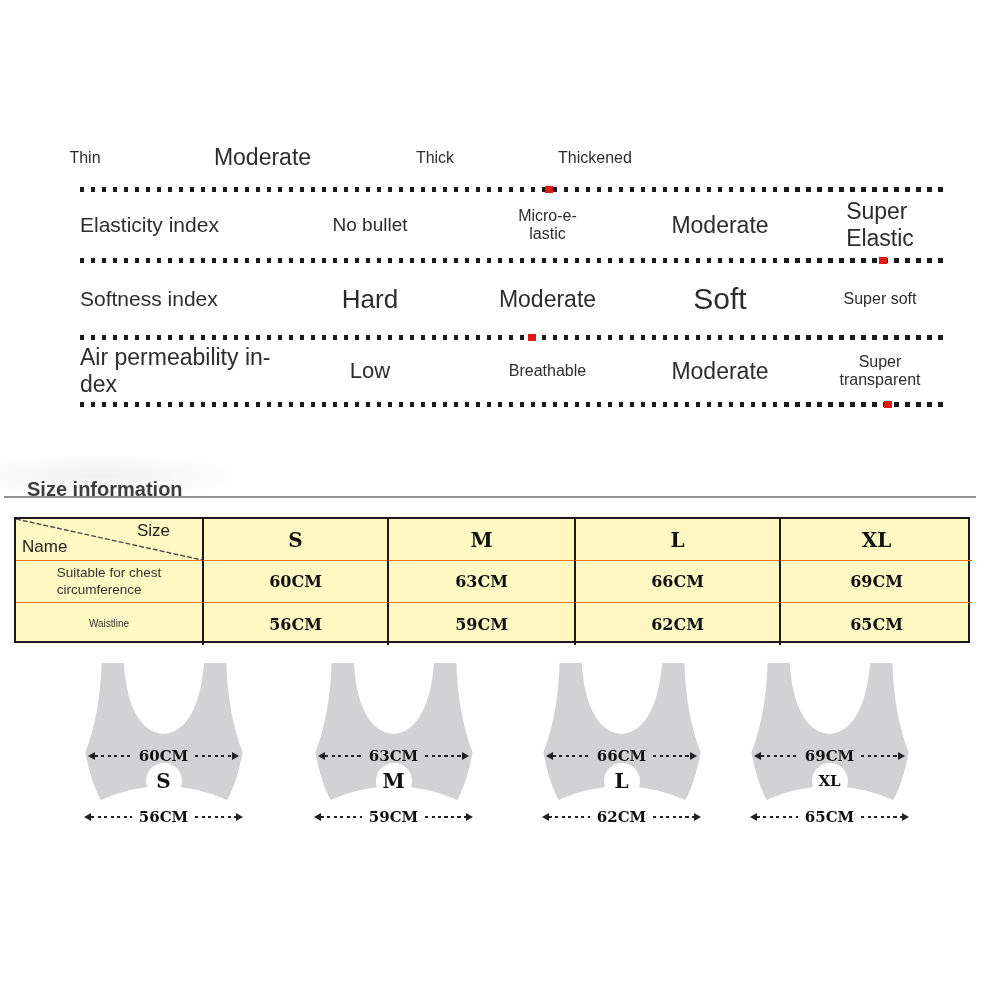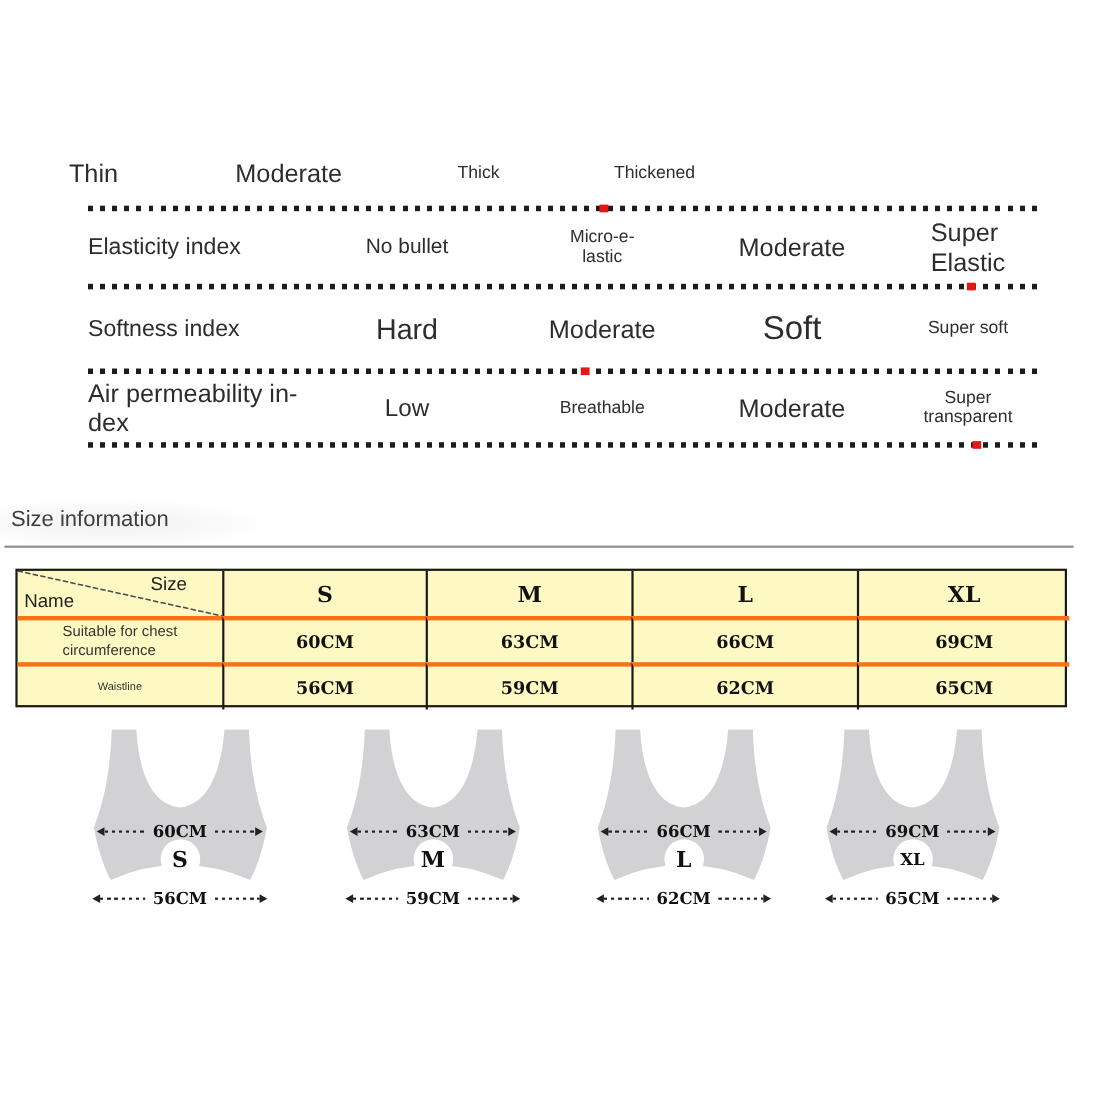--- a/index.html
+++ b/index.html
@@ -17,21 +17,21 @@
   .spec-label{margin-left:80px;width:205px;text-align:left;}
   .spec-cell{display:flex;align-items:center;justify-content:center;}
   .spec-cell.c1{width:170px;}
   .spec-cell.c2{width:185px;}
   .spec-cell.c3{width:160px;}
   .spec-cell.c4{width:160px;}
   .val,.spec-label{display:inline-block;white-space:pre-line;text-align:left;}
   .fs16{font-size:16px;text-align:center;}
   .fs17{font-size:23px;}
   .fs19{font-size:19px;}
-  .fs20{font-size:23px;}
+  .fs20{font-size:16px;}
   .fs21{font-size:21px;}
   .fs22{font-size:22px;}
   .fs26{font-size:26px;}
   .fs30{font-size:30px;}
   .dotline{
     position:relative;margin-left:80px;width:863px;height:5px;
     background:repeating-linear-gradient(90deg,var(--dot-black,#1c1c1c) 0 4.5px,transparent 4.5px 11px);
   }
   .marker{
     position:absolute;top:-1px;width:8px;height:7px;
@@ -46,21 +46,21 @@
   .size-rule{position:absolute;top:496px;left:4px;width:972px;height:2px;background:#8f8f8f;}
   .size-table{
     position:absolute;top:517px;left:14px;width:956px;height:126px;
     display:grid;grid-template-columns:186px 185px 187px 205px 193px;grid-template-rows:41px 42px 43px;
     border:2px solid #1a1a1a;box-sizing:border-box;background:#fef9c3;
   }
   .size-table .cell{
     display:flex;align-items:center;justify-content:center;box-sizing:border-box;
   }
   .size-table .vline{border-left:2px solid #1a1a1a;}
-  .size-table .hline{border-top:4px solid #f97316;}
+  .size-table .hline{border-top:1px solid #f97316;}
   .col-head{font-family:"DejaVu Serif",serif;font-weight:bold;font-size:20px;color:#111;}
   .cm-val{font-family:"DejaVu Serif",serif;font-weight:bold;font-size:16px;color:#111;}
   .row-head{font-size:13.5px;color:#333;}
   .row-head .val{line-height:1.25;}
   .corner{position:relative;}
   .corner svg{position:absolute;inset:0;width:100%;height:100%;}
   .corner-top{position:absolute;top:2px;right:32px;font-size:17px;color:#222;}
   .corner-bottom{position:absolute;bottom:3px;left:6px;font-size:17px;color:#222;}
   
   .diagrams{position:absolute;top:660px;left:0;width:1000px;height:200px;}
@@ -174,21 +174,21 @@
           <span class="val fs16">Super
 transparent</span>
         </div>
     </div>
     <div class="dotline">
       <span class="marker" style="left: 93.6%;"></span>
     </div>
   </section>
 
   <div class="size-title-blob"></div>
-  <h2 class="size-title" style="margin:0;font-weight:normal">Size information</h2>
+  <h2 class="size-title" style="margin:17px;font-weight:bold">Size information</h2>
   <div class="size-rule"></div>
 
   <div class="size-table">
 
     <div class="cell corner">
       <svg>
           <line x1="0" y1="0" x2="100%" y2="100%" stroke="#4a4a4a" stroke-width="1.4" stroke-dasharray="5 2"></line>
         </svg>
       <span class="corner-top">Size</span>
       <span class="corner-bottom">Name</span>

